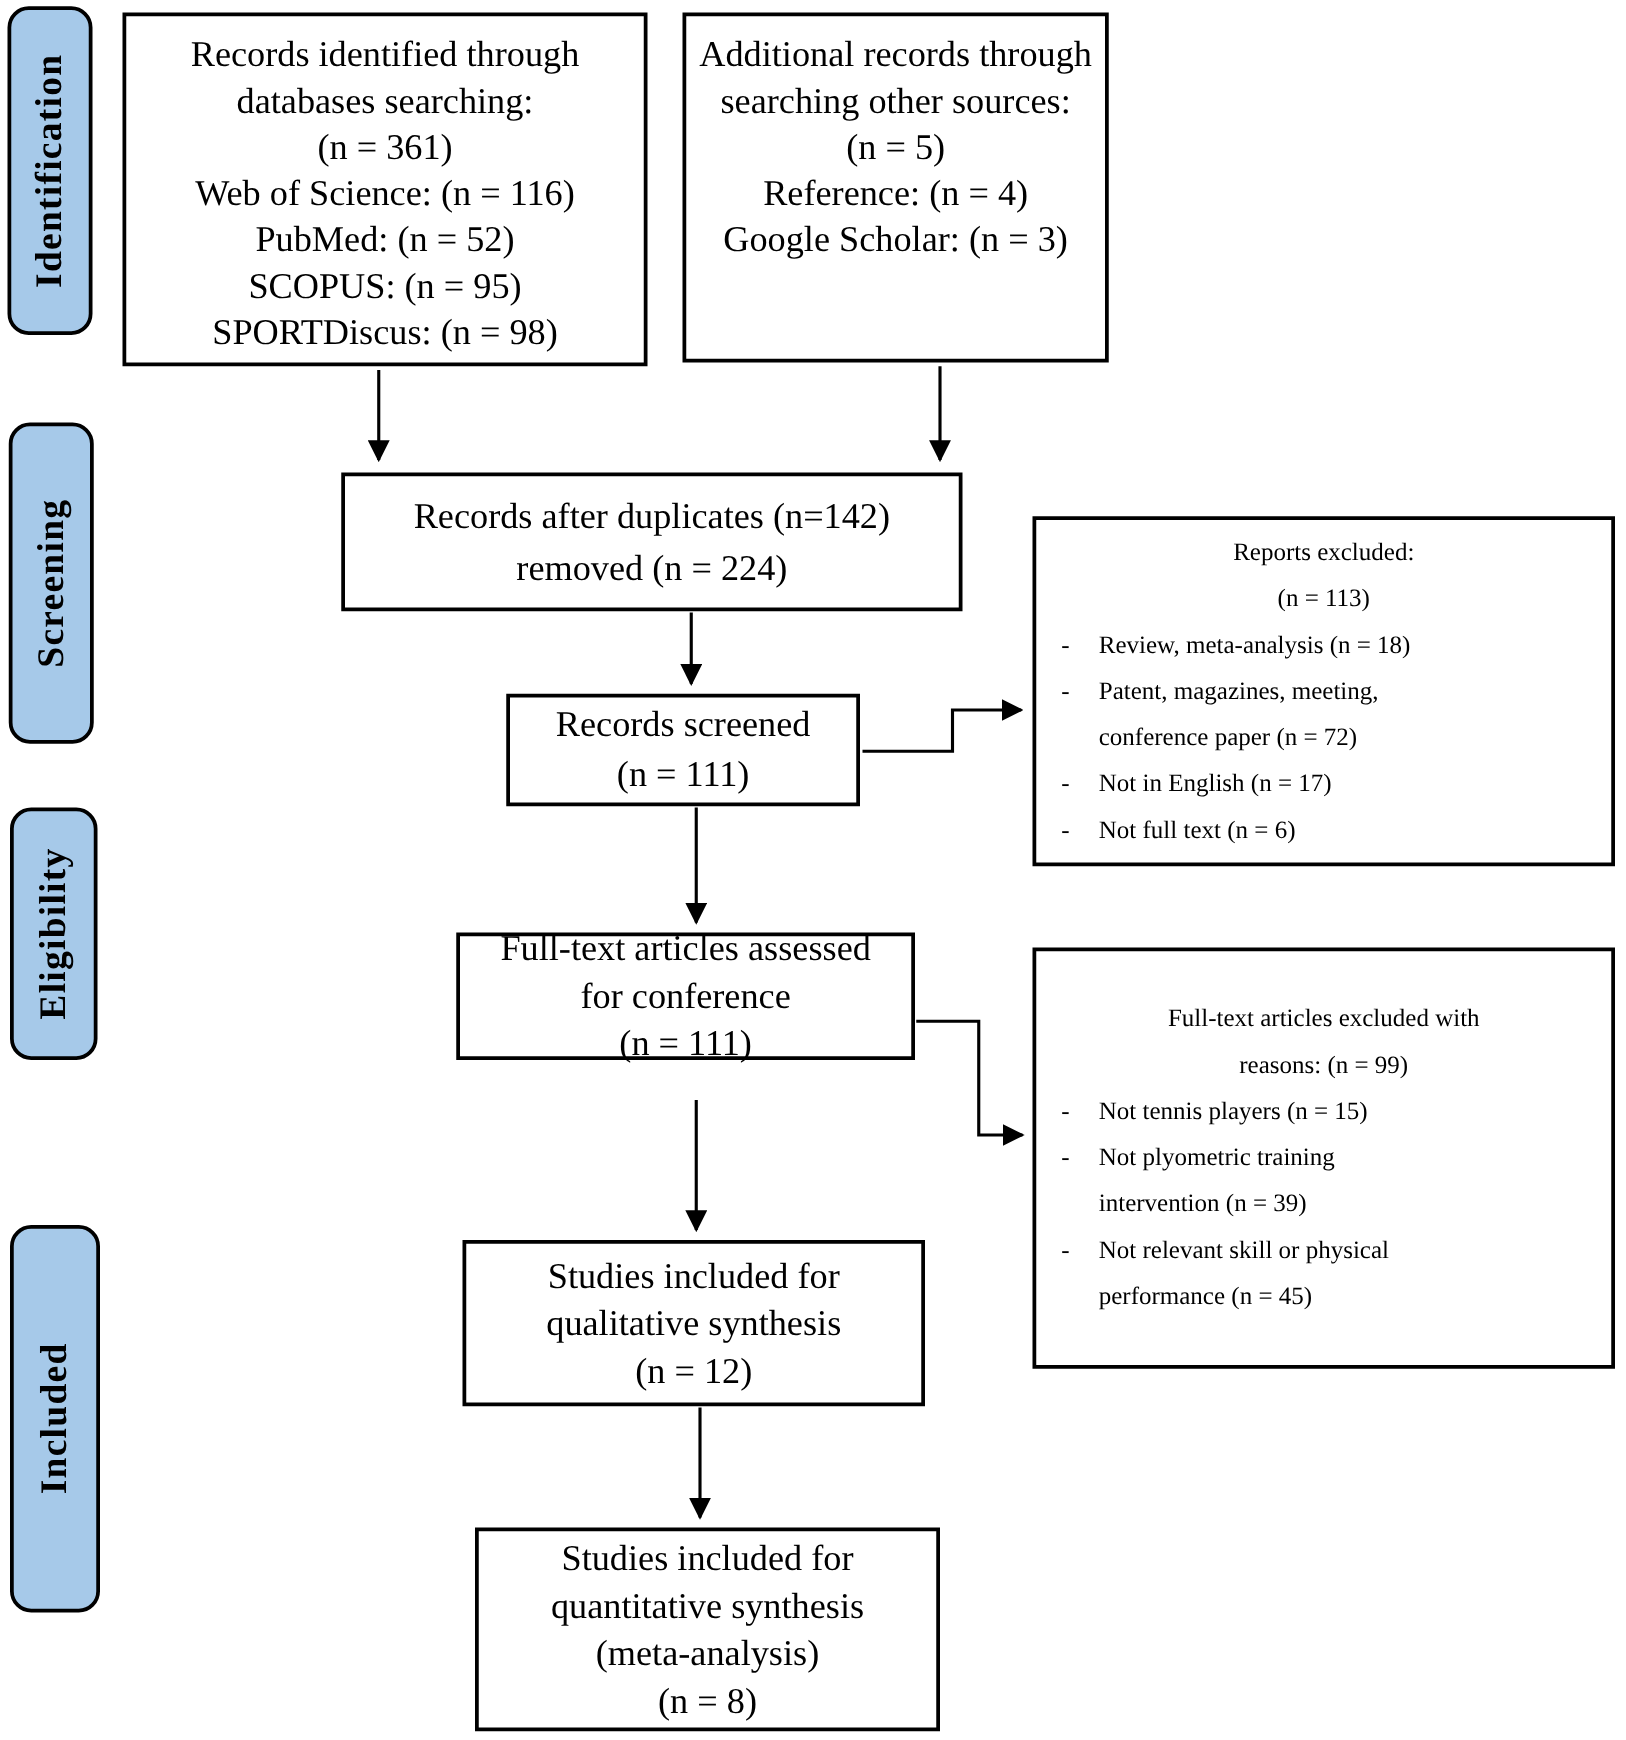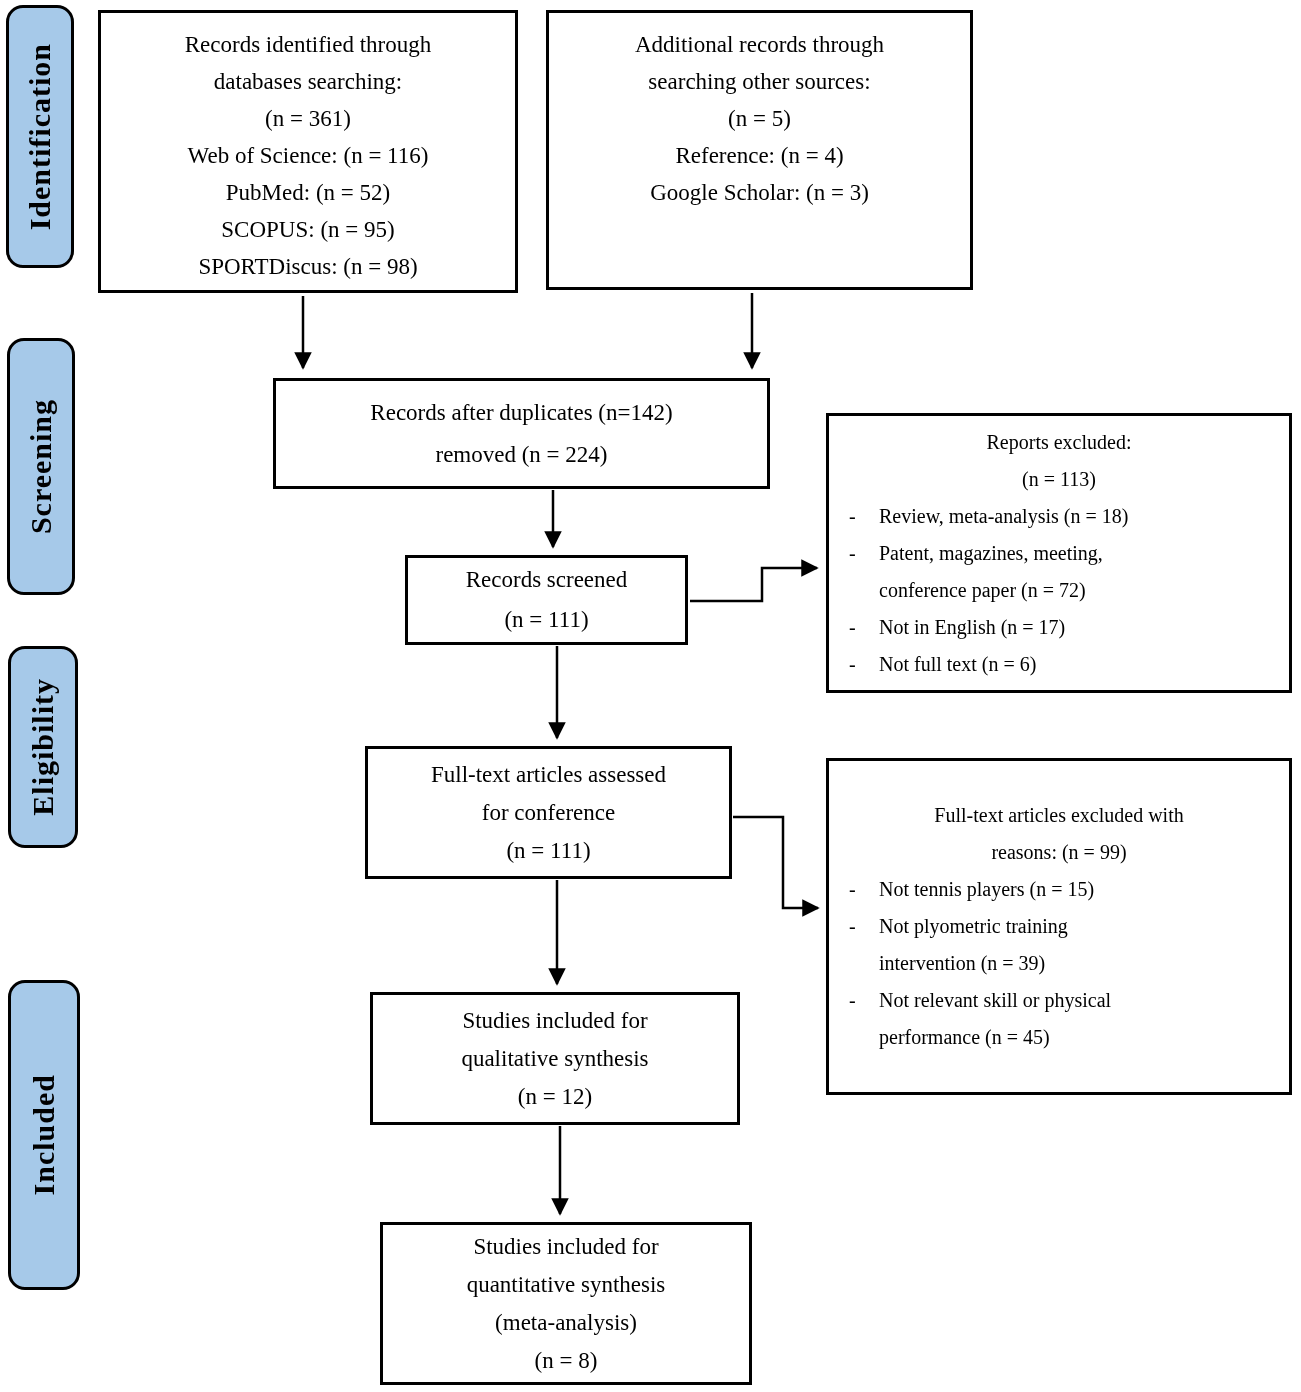--- a/index.html
+++ b/index.html
@@ -35,29 +35,29 @@
 
   
   .box{
     position:absolute;
     border:3px solid #000;
     background:#fff;
     box-sizing:border-box;
     display:flex;flex-direction:column;
     justify-content:center;align-items:center;
     text-align:center;
-    font-size:23px;line-height:38px;
+    font-size:29px;line-height:38px;
   }
   .box.top-align{justify-content:flex-start;padding-top:13px;line-height:37px;}
   .ln{width:100%;}
   #box-db-search{left:98px;top:10px;width:420px;height:283px;}
-  #box-other-sources{left:546px;top:10px;width:427px;height:280px;align-items:center;}
+  #box-other-sources{left:546px;top:10px;width:341px;height:280px;align-items:center;}
   #box-after-duplicates{left:273px;top:378px;width:497px;height:111px;line-height:42px;}
   #box-screened{left:405px;top:555px;width:283px;height:90px;line-height:40px;}
-  #box-fulltext-assessed{left:365px;top:746px;width:367px;height:133px;}
+  #box-fulltext-assessed{left:365px;top:746px;width:367px;height:102px;}
   #box-qualitative{left:370px;top:992px;width:370px;height:133px;}
   #box-quantitative{left:380px;top:1222px;width:372px;height:163px;line-height:38px;}
 
   
   .box.excl{font-size:20px;line-height:37px;}
   #box-reports-excluded{left:826px;top:413px;width:466px;height:280px;}
   #box-fulltext-excluded{left:826px;top:758px;width:466px;height:337px;}
   .bullet{
     display:flex;width:100%;box-sizing:border-box;
     padding-left:20px;padding-right:4px;

